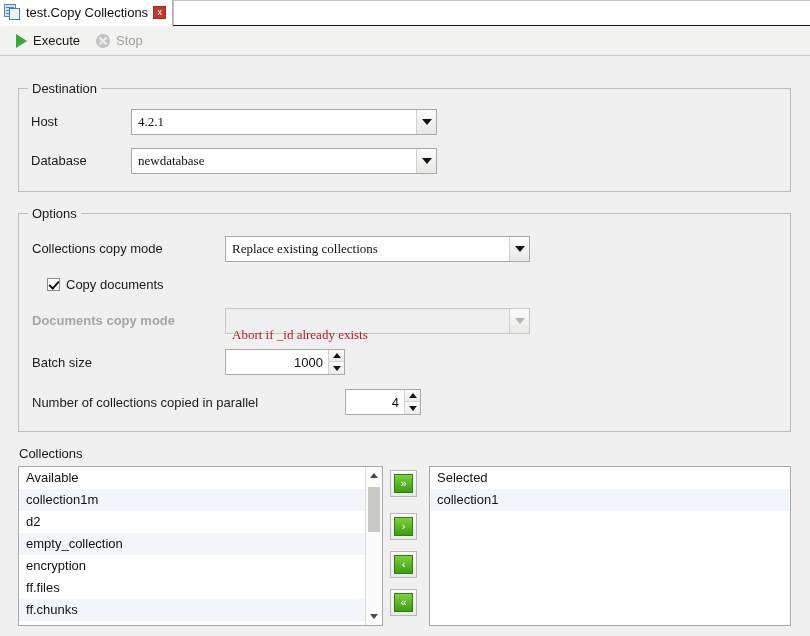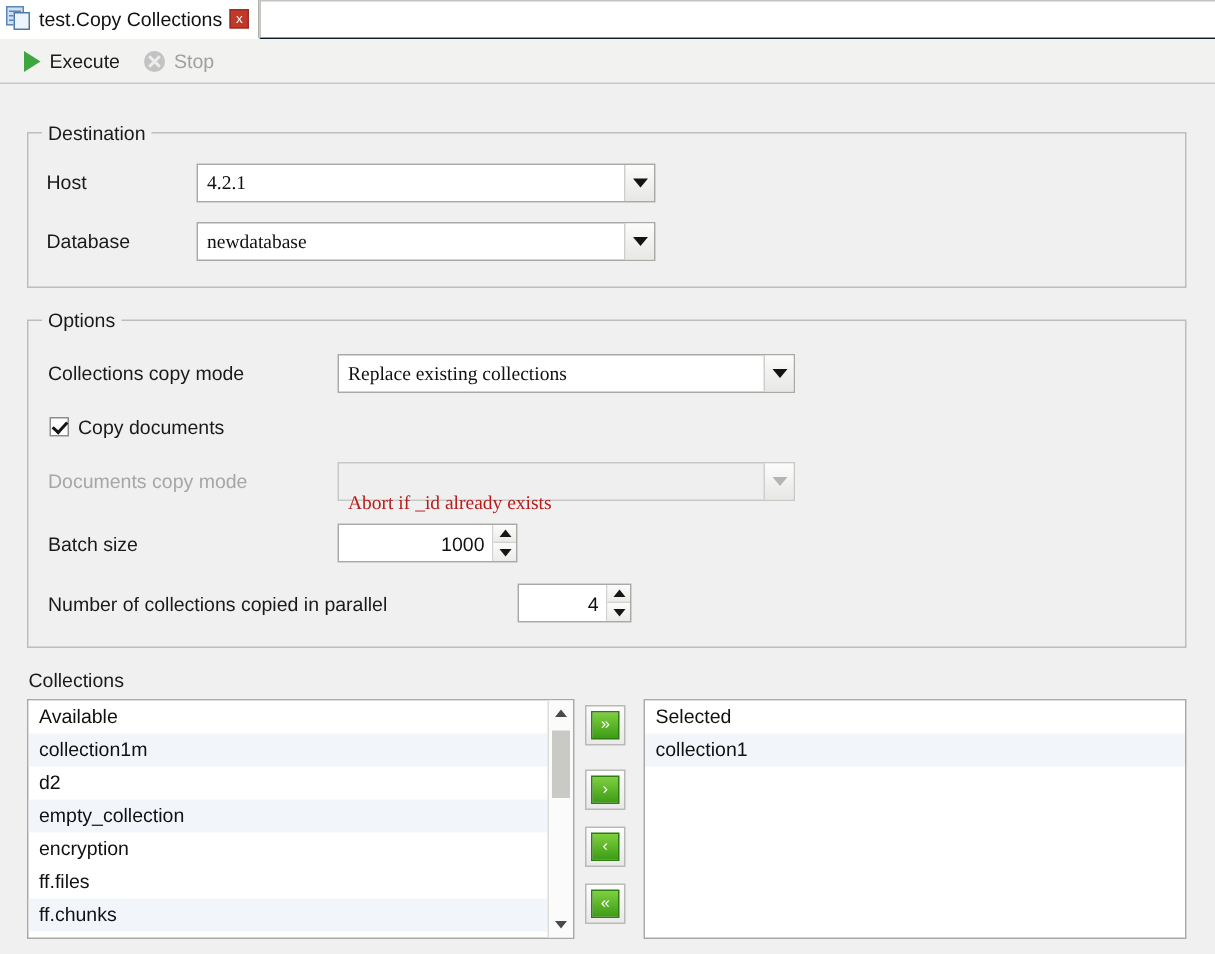--- a/index.html
+++ b/index.html
@@ -11,22 +11,22 @@
     font-family: "Liberation Sans", sans-serif;
     font-size: 13px;
     color: #1a1a1a;
     -webkit-font-smoothing: antialiased;
   }
 
   
   .tabbar {
     position: relative;
     height: 26px;
-    background: #1d4ed8;
-    border-bottom: 1px solid #0f172a;
+    background: #f9a8d4;
+    border-bottom: 5px solid #0f172a;
   }
   .tab {
     position: absolute;
     left: 0; top: 0;
     height: 26px;
     display: flex;
     align-items: center;
     padding: 0 6px 0 4px;
     background: #ffffff;
     border-right: 1px solid #b0b0ac;
@@ -365,26 +365,26 @@
 </div>
 
 <div class="row-label" style="left:32px; top:241px;">Collections copy mode</div>
 <div class="combo" style="left:225px; top:236px; width:305px;">
   <span class="combo-text">Replace existing collections</span>
   <span class="combo-btn">
       <span class="caret"></span>
     </span>
 </div>
 
-<div class="checkrow" style="left:33px; top:277px;">
+<div class="checkrow" style="left:47px; top:277px;">
   <span class="chk checked"></span>
   <span class="row-label" style="position:static;">Copy documents</span>
 </div>
 
-<div class="row-label disabled" style="left:32px; top:313px;">Documents copy mode</div>
+<div class="row-label disabled" style="left:32px; top:313px;font-weight:bold;">Documents copy mode</div>
 <div class="combo disabled" style="left:225px; top:308px; width:305px;">
   <span class="combo-text">Abort if _id already exists</span>
   <span class="combo-btn">
       <span class="caret"></span>
     </span>
 </div>
 
 <div class="row-label" style="left:32px; top:355px;">Batch size</div>
 <div class="spinner" style="left:225px; top:349px; width:120px;">
   <span class="spin-val">1000</span>

